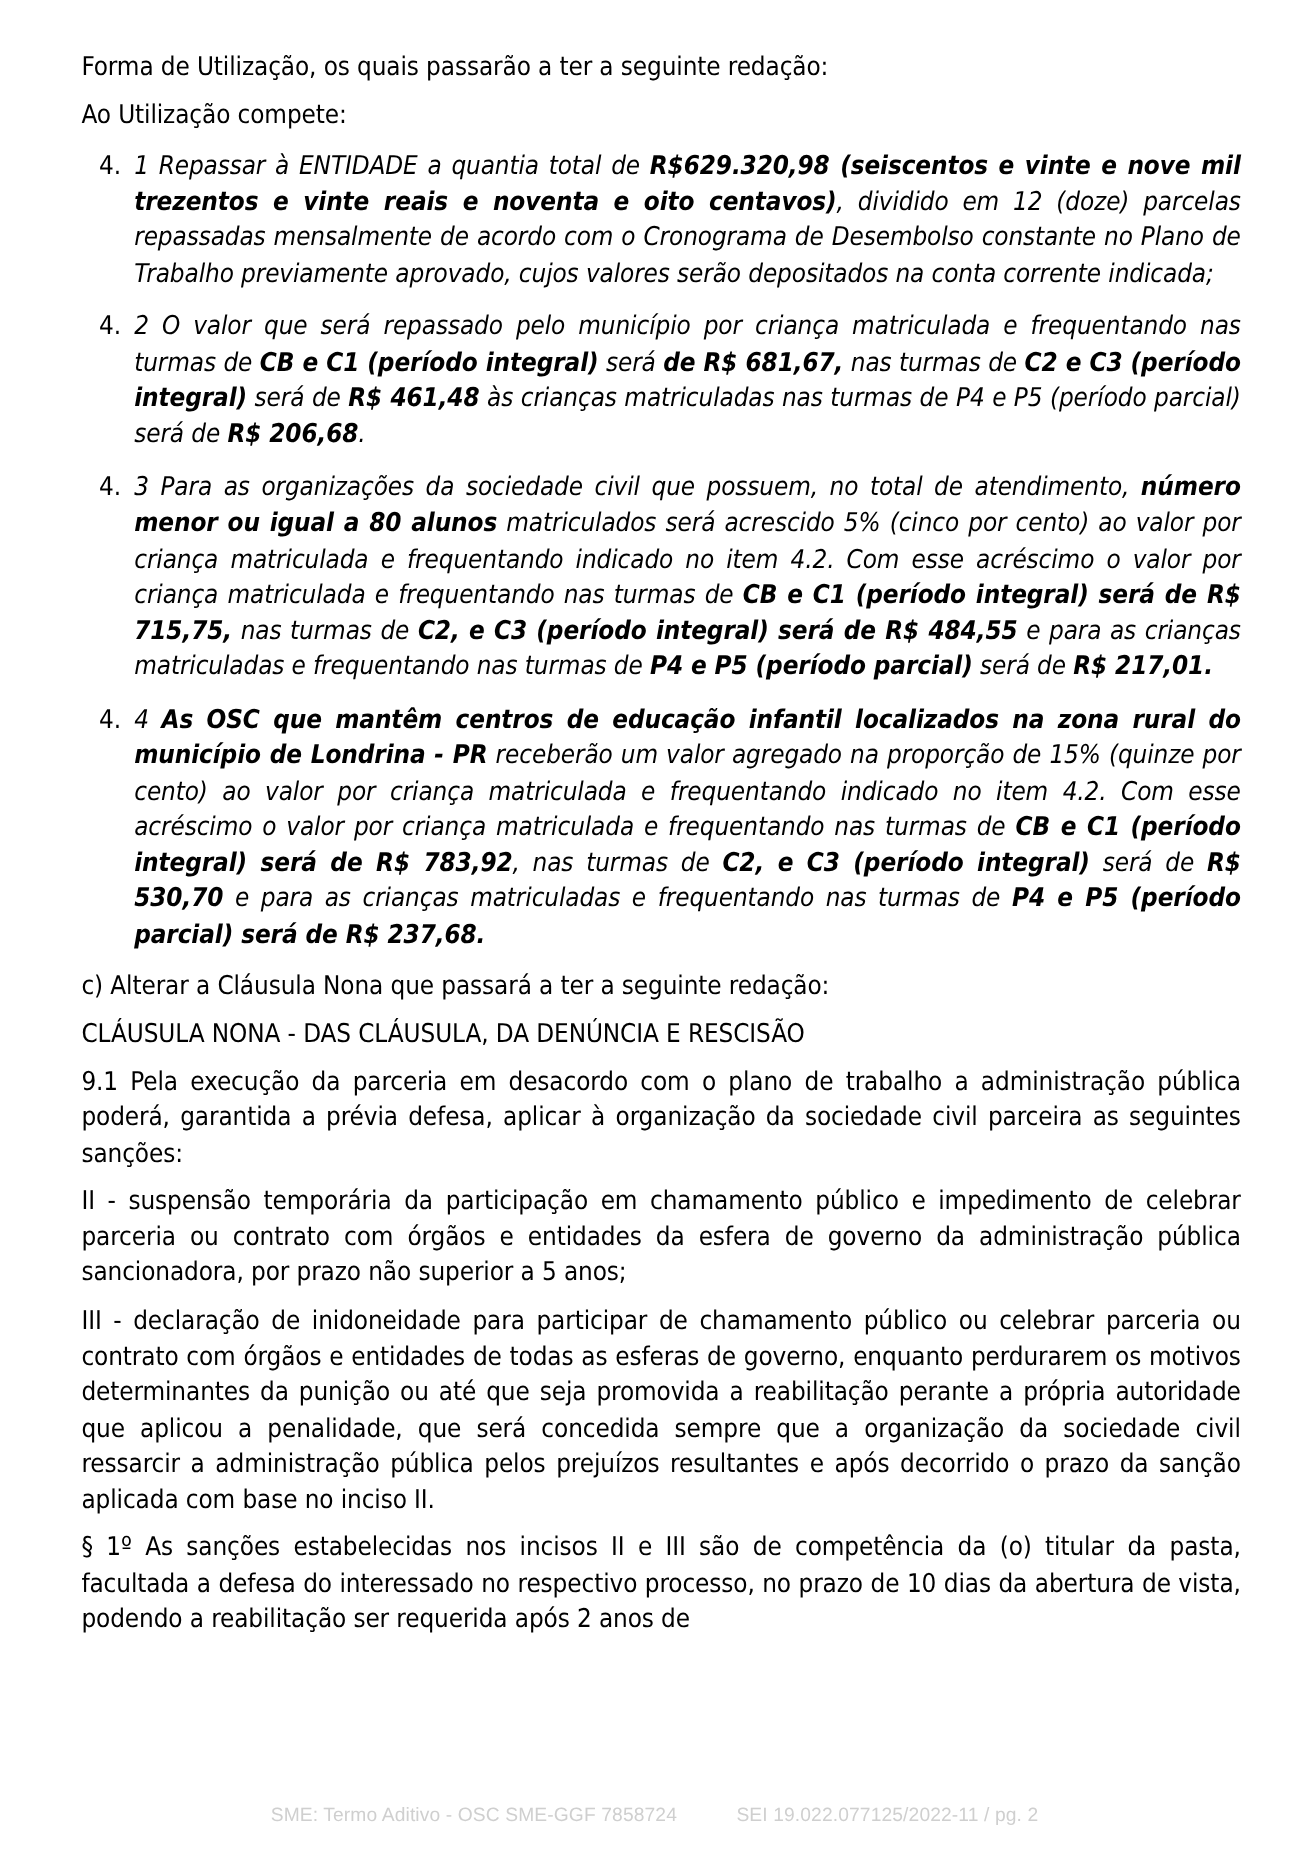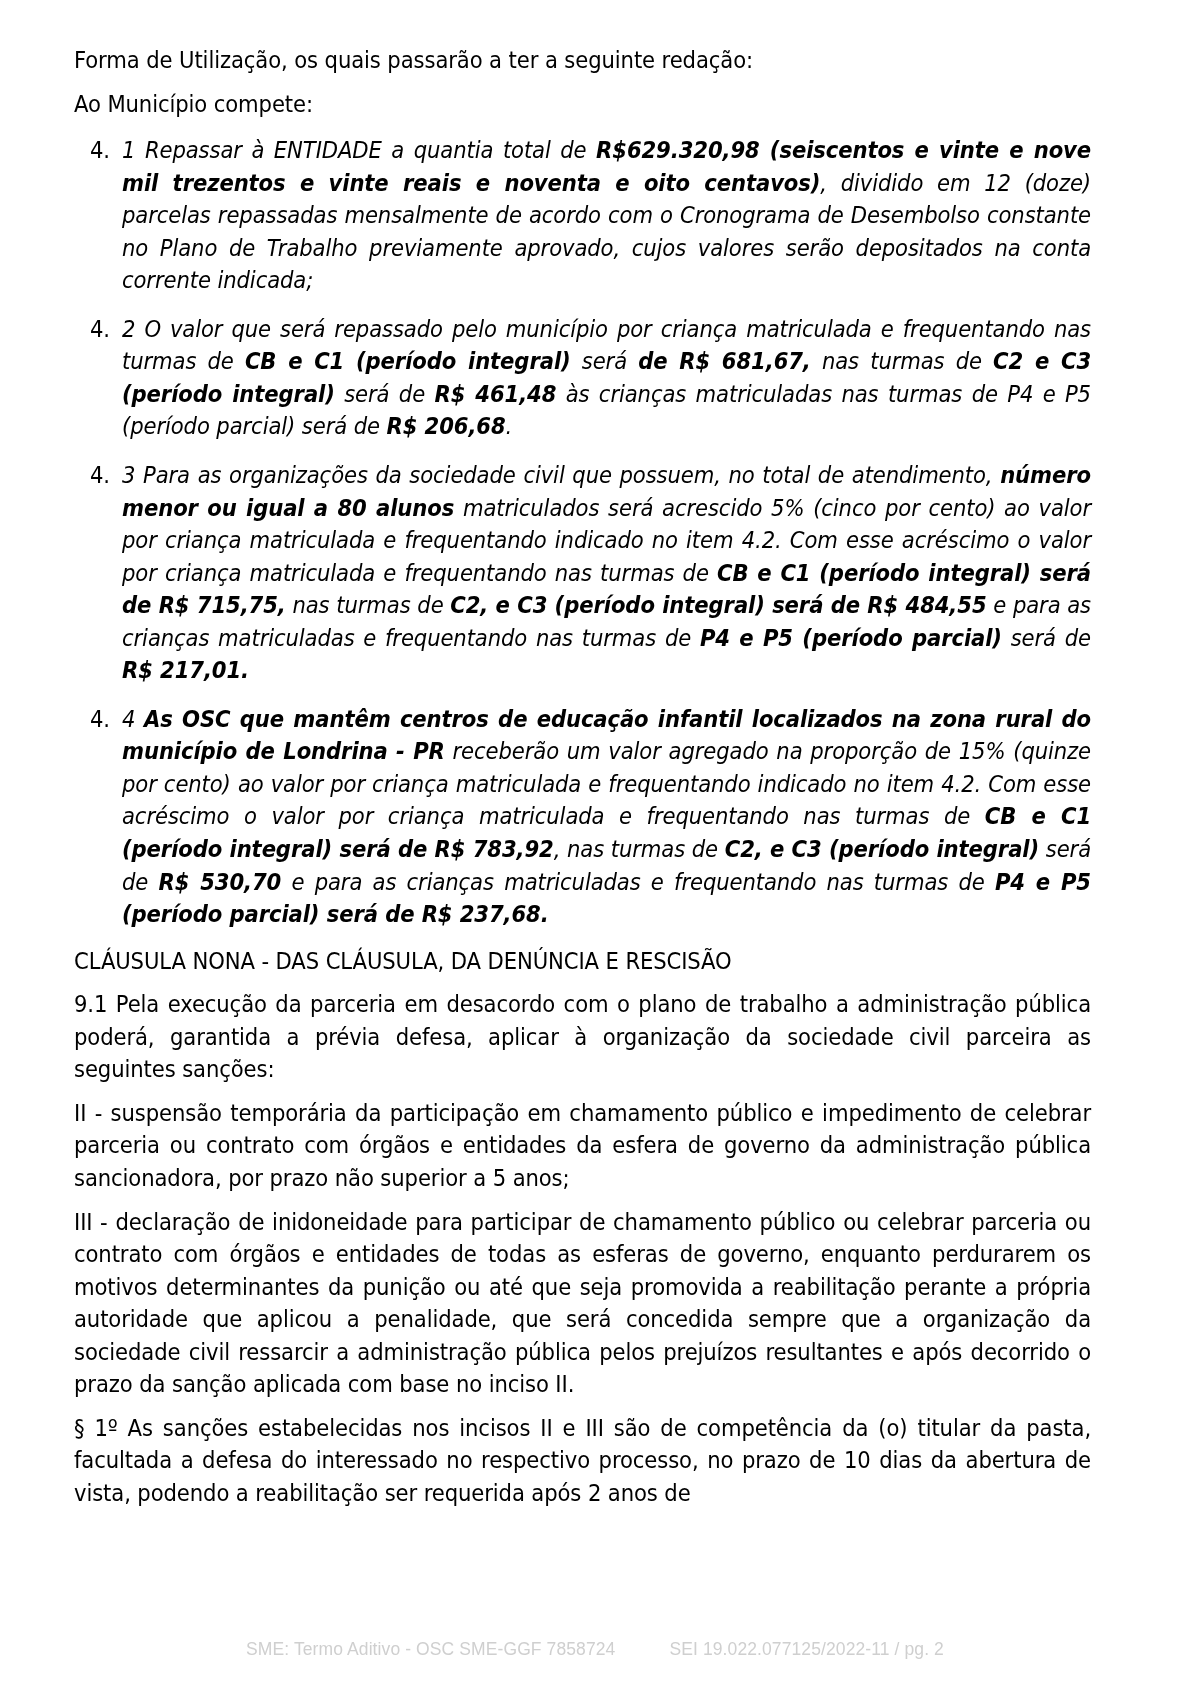--- a/index.html
+++ b/index.html
@@ -13,21 +13,21 @@
     position: relative;
     font-family: "DejaVu Sans Condensed", "Liberation Sans Narrow", "Liberation Sans", sans-serif;
     color: #000000;
     -webkit-font-smoothing: none;
   }
   .page {
     position: relative;
     width: 1190px;
     height: 1684px;
     box-sizing: border-box;
-    padding: 44px 99px 0 74px;
+    padding: 44px 62px 0 74px;
   }
   .doc-body {
     font-size: 23.5px;
     line-height: 1.385;
     letter-spacing: -0.1px;
   }
   p.para {
     margin: 0 0 11px 0;
     text-align: justify;
     text-justify: inter-word;
@@ -82,41 +82,42 @@
   }
   .footer span { white-space: nowrap; }
 </style>
 </head>
 <body>
 
 <div class="page">
   <div class="doc-body">
 
     <p class="para flush heading-line">Forma de Utilização, os quais passarão a ter a seguinte redação:</p>
-    <p class="para flush heading-line">Ao Município compete:</p>
+    <p class="para flush heading-line">Ao Utilização compete:</p>
 
     <div class="num-list">
         <div class="num-item">
           <div class="num-marker">4.</div>
           <div class="num-text"><span>1 Repassar à ENTIDADE a quantia total de </span><b>R$629.320,98 (seiscentos e vinte e nove mil trezentos e vinte reais e noventa e oito centavos)</b><span>, dividido em 12 (doze) parcelas repassadas mensalmente de acordo com o Cronograma de Desembolso constante no Plano de Trabalho previamente aprovado, cujos valores serão depositados na conta corrente indicada;</span></div>
         </div>
         <div class="num-item">
           <div class="num-marker">4.</div>
           <div class="num-text"><span>2 O valor que será repassado pelo município por criança matriculada e frequentando nas turmas de </span><b>CB e C1 (período integral)</b><span> será </span><b>de R$ 681,67,</b><span> nas turmas de </span><b>C2 e C3 (período integral)</b><span> será de </span><b>R$ 461,48</b><span> às crianças matriculadas nas turmas de P4 e P5 (período parcial) será de </span><b>R$ 206,68</b><span>.</span></div>
         </div>
         <div class="num-item">
           <div class="num-marker">4.</div>
           <div class="num-text"><span>3 Para as organizações da sociedade civil que possuem, no total de atendimento, </span><b>número menor ou igual a 80 alunos</b><span> matriculados será acrescido 5% (cinco por cento) ao valor por criança matriculada e frequentando indicado no item 4.2. Com esse acréscimo o valor por criança matriculada e frequentando nas turmas de </span><b>CB e C1 (período integral) será de R$ 715,75,</b><span> nas turmas de </span><b>C2, e C3 (período integral) será de R$ 484,55</b><span> e para as crianças matriculadas e frequentando nas turmas de </span><b>P4 e P5 (período parcial)</b><span> será de </span><b>R$ 217,01.</b></div>
         </div>
         <div class="num-item">
           <div class="num-marker">4.</div>
           <div class="num-text"><span>4 </span><b>As OSC que mantêm centros de educação infantil localizados na zona rural do município de Londrina - PR</b><span> receberão um valor agregado na proporção de 15% (quinze por cento) ao valor por criança matriculada e frequentando indicado no item 4.2. Com esse acréscimo o valor por criança matriculada e frequentando nas turmas de </span><b>CB e C1 (período integral) será de R$ 783,92</b><span>, nas turmas de </span><b>C2, e C3 (período integral)</b><span> será de </span><b>R$ 530,70</b><span> e para as crianças matriculadas e frequentando nas turmas de </span><b>P4 e P5 (período parcial) será de R$ 237,68.</b></div>
         </div>
       </div>
 
+    <p class="para flush">c) Alterar a Cláusula Nona que passará a ter a seguinte redação:</p>
     <p class="para flush">CLÁUSULA NONA - DAS CLÁUSULA, DA DENÚNCIA E RESCISÃO</p>
 
     <div>
         <p class="para">9.1 Pela execução da parceria em desacordo com o plano de trabalho a administração pública poderá, garantida a prévia defesa, aplicar à organização da sociedade civil parceira as seguintes sanções:</p>
         <p class="para">II - suspensão temporária da participação em chamamento público e impedimento de celebrar parceria ou contrato com órgãos e entidades da esfera de governo da administração pública sancionadora, por prazo não superior a 5 anos;</p>
         <p class="para">III - declaração de inidoneidade para participar de chamamento público ou celebrar parceria ou contrato com órgãos e entidades de todas as esferas de governo, enquanto perdurarem os motivos determinantes da punição ou até que seja promovida a reabilitação perante a própria autoridade que aplicou a penalidade, que será concedida sempre que a organização da sociedade civil ressarcir a administração pública pelos prejuízos resultantes e após decorrido o prazo da sanção aplicada com base no inciso II.</p>
         <p class="para">§ 1º As sanções estabelecidas nos incisos II e III são de competência da (o) titular da pasta, facultada a defesa do interessado no respectivo processo, no prazo de 10 dias da abertura de vista, podendo a reabilitação ser requerida após 2 anos de</p>
       </div>
   </div>
 

